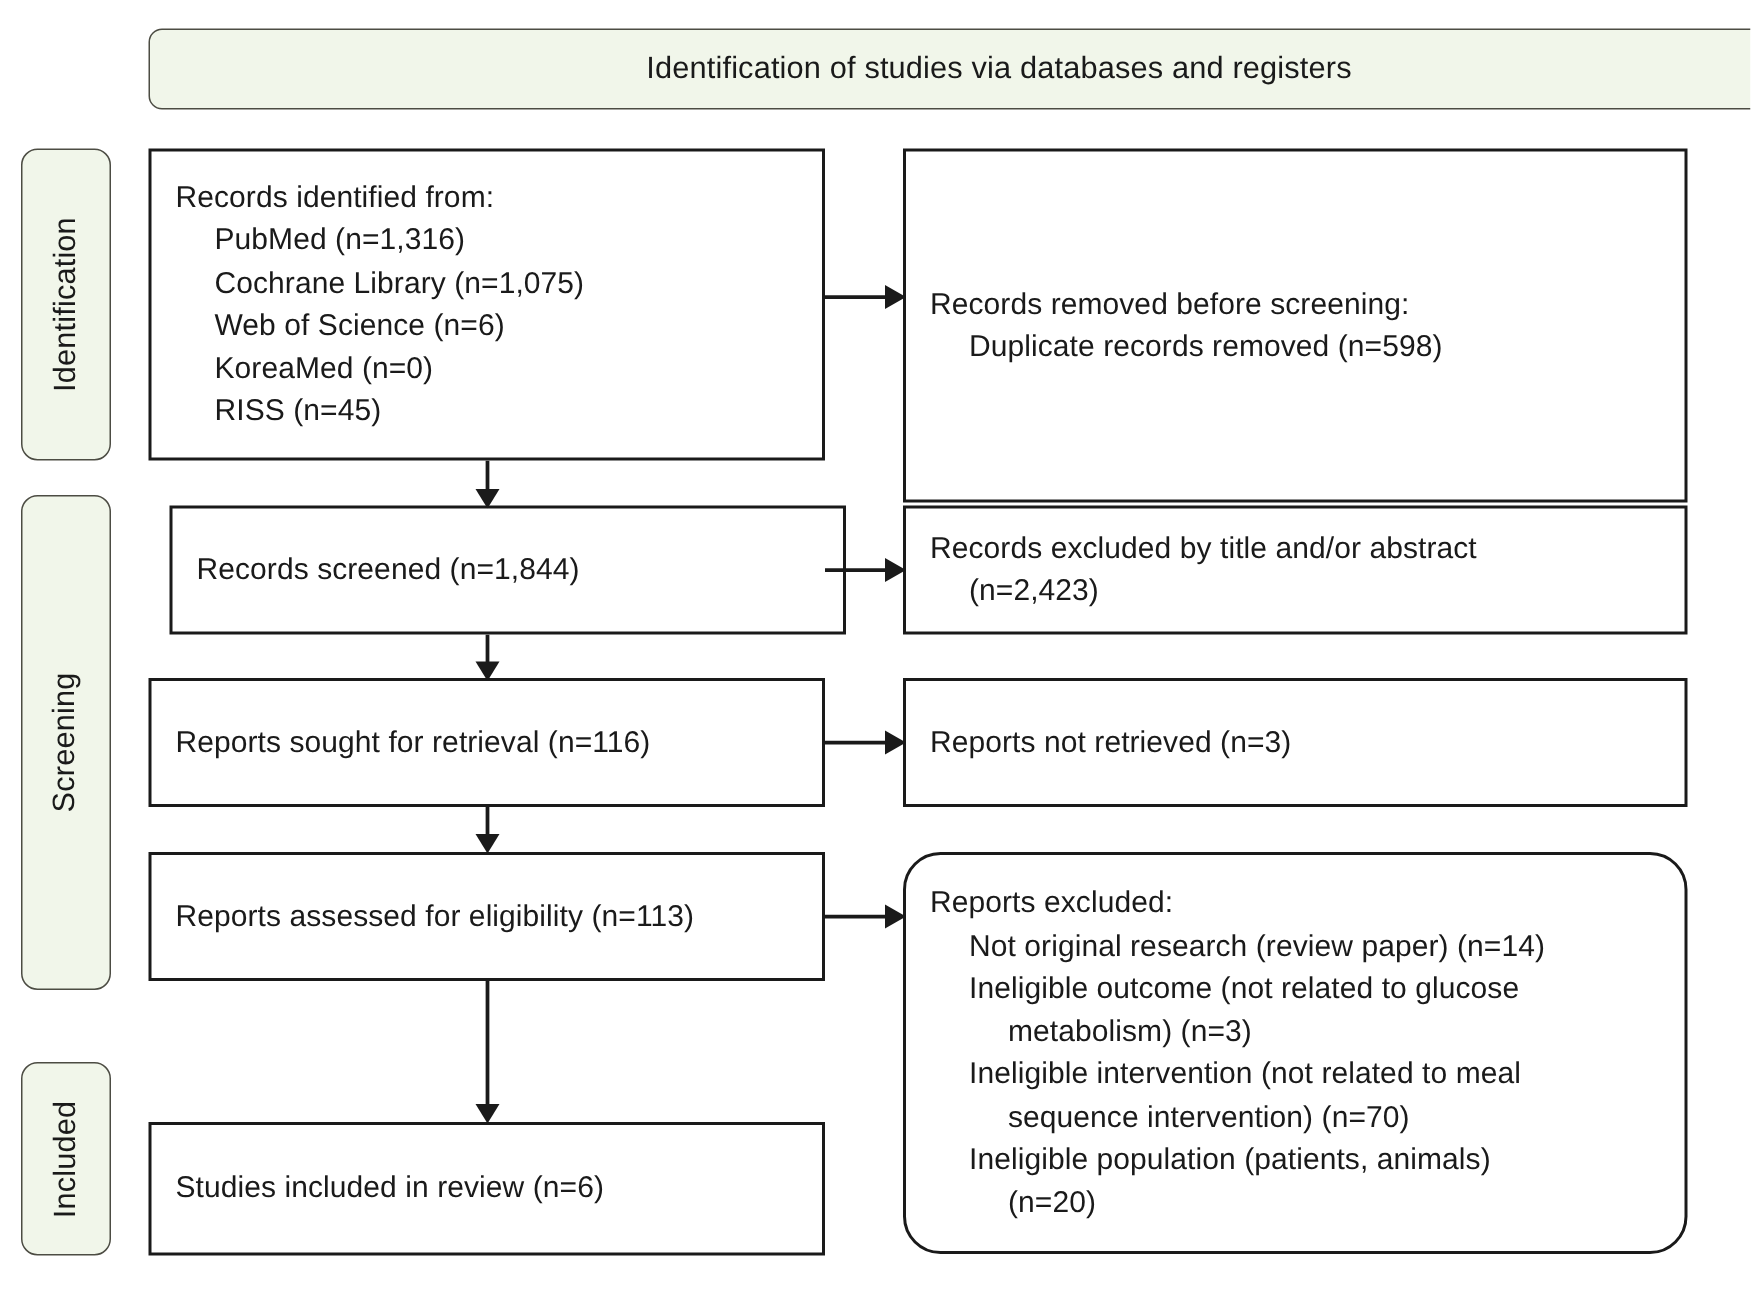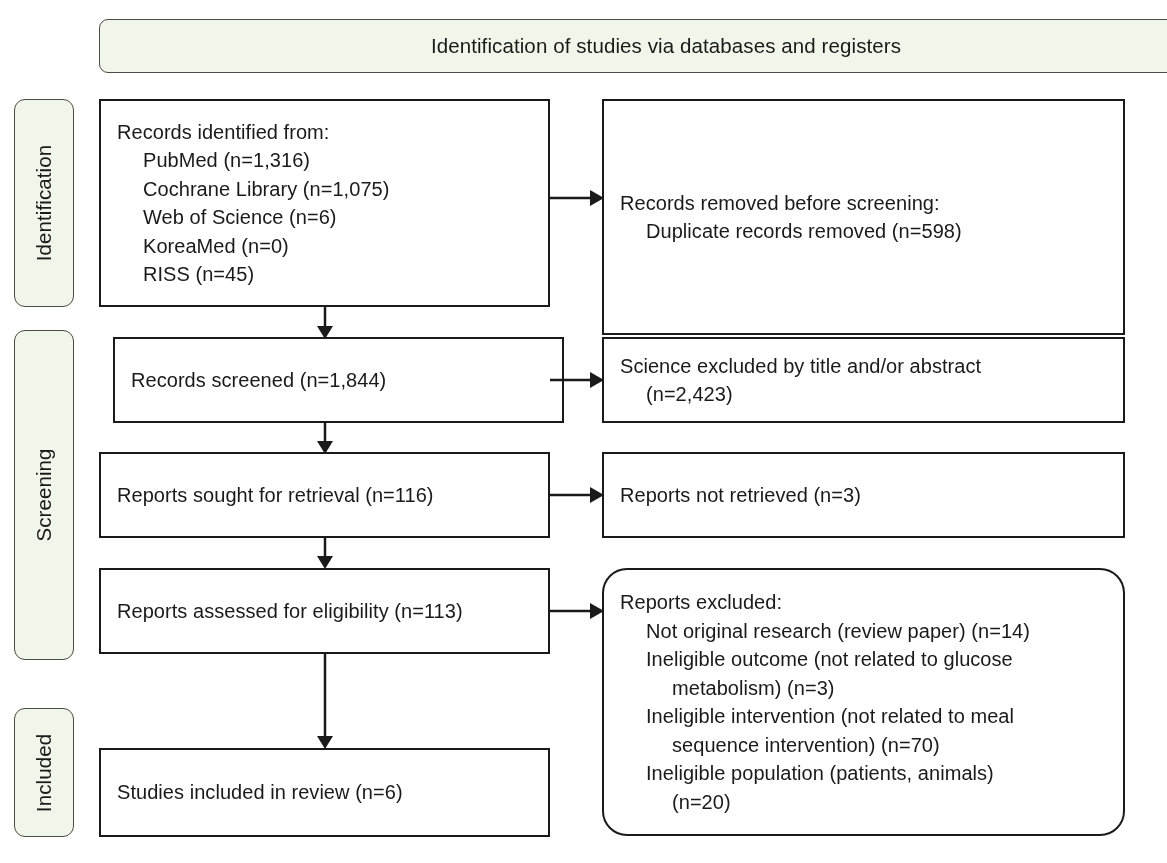--- a/index.html
+++ b/index.html
@@ -146,21 +146,21 @@
   </div>
 
   <div class="box box-records-screened">
     <div class="box-lines">
       <div class="line">Records screened (n=1,844)</div>
     </div>
   </div>
 
   <div class="box box-records-excluded">
     <div class="box-lines">
-      <div class="line">Science excluded by title and/or abstract</div>
+      <div class="line">Records excluded by title and/or abstract</div>
       <div class="line indent1">(n=2,423)</div>
     </div>
   </div>
 
   <div class="box box-reports-sought">
     <div class="box-lines">
       <div class="line">Reports sought for retrieval (n=116)</div>
     </div>
   </div>
 

